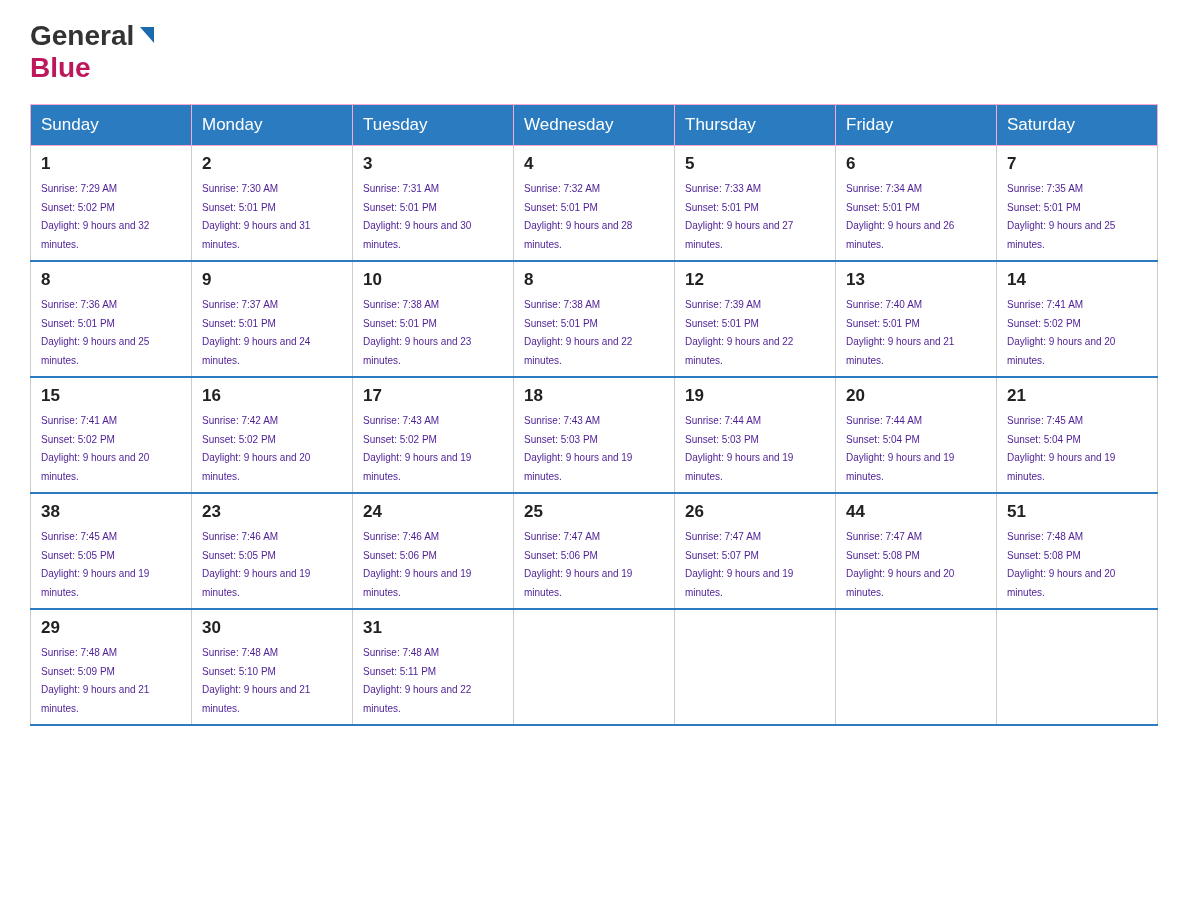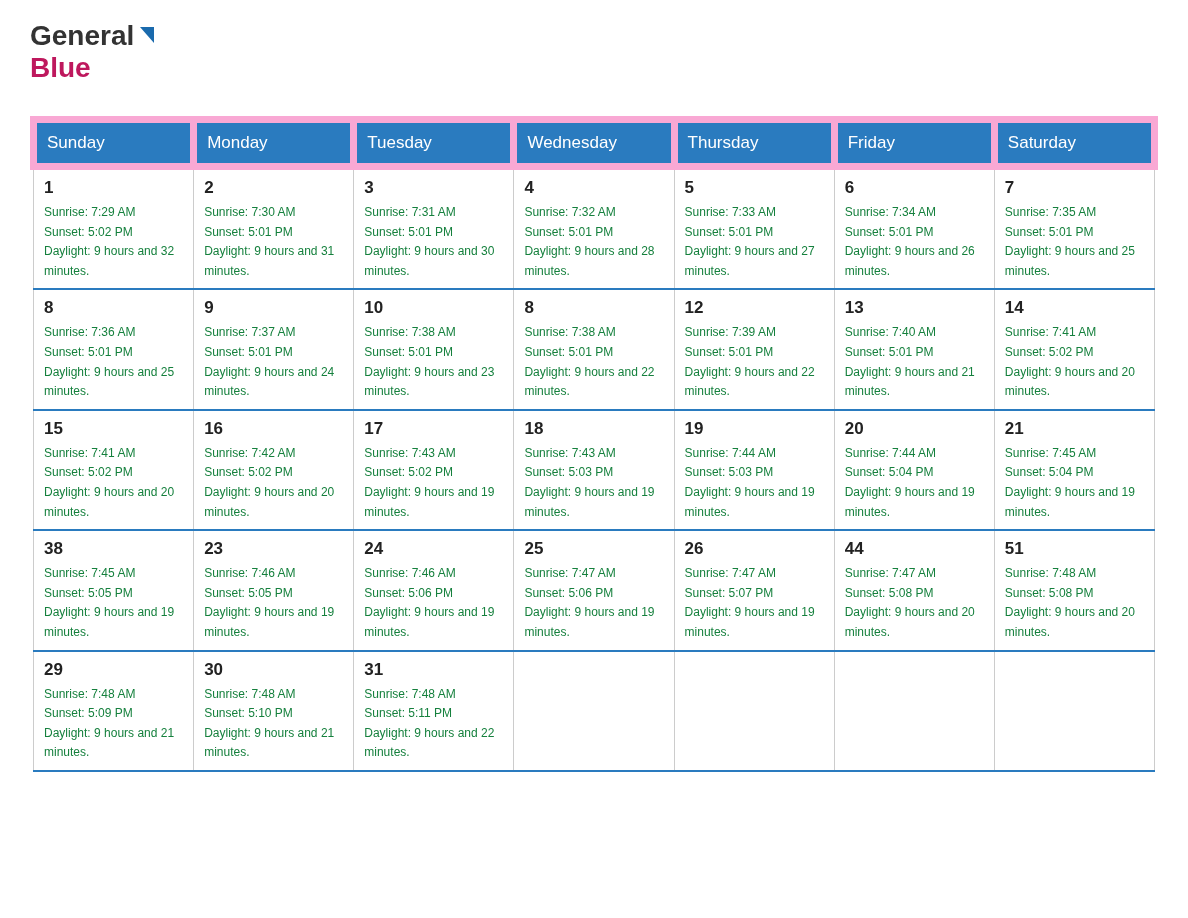--- a/index.html
+++ b/index.html
@@ -7,21 +7,21 @@
       font-family: Arial, sans-serif;
       background: #fff;
       width: 1188px;
       min-height: 918px;
       padding: 20px 30px;
     }
     .header {
       display: flex;
       justify-content: space-between;
       align-items: flex-start;
-      margin-bottom: 32px;
+      margin-bottom: 20px;
     }
     .logo {
       display: flex;
       align-items: center;
     }
     .logo-wrapper {
       display: flex;
       flex-direction: column;
     }
     .title-section {
@@ -42,41 +42,41 @@
       border-collapse: collapse;
       table-layout: fixed;
     }
     thead tr th {
       background-color: #2a7bbf;
       color: #fff;
       font-size: 17px;
       font-weight: normal;
       padding: 10px 10px;
       text-align: left;
-      border: 7px solid #f9a8d4;
+      border: 1px solid #f9a8d4;
     }
     tbody tr td {
       border: 1px solid #ccc;
       vertical-align: top;
       padding: 8px 10px;
       height: 100px;
     }
     tbody tr {
       border-bottom: 2px solid #2a7bbf;
     }
     .day-number {
       font-size: 17px;
       font-weight: bold;
       color: #222;
       display: block;
       margin-bottom: 4px;
     }
     .day-info {
-      font-size: 12px;
-      color: #15803d;
+      font-size: 10px;
+      color: #4c1d95;
       line-height: 1.55;
       text-align: center;
     }
     .empty-cell {
       background: #fff;
     }
   </style>
 </head>
 <body>
 

